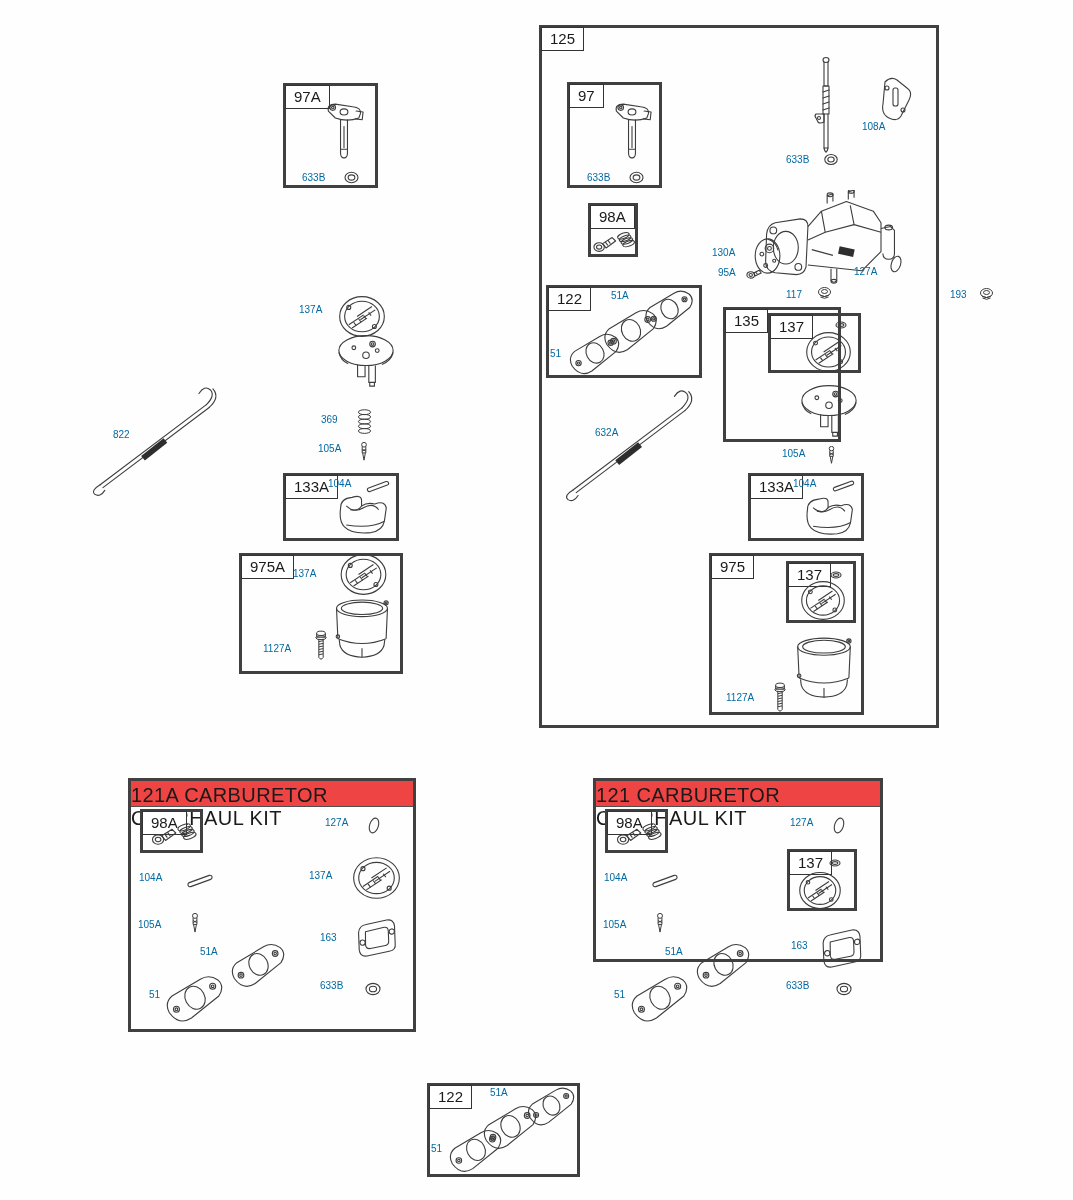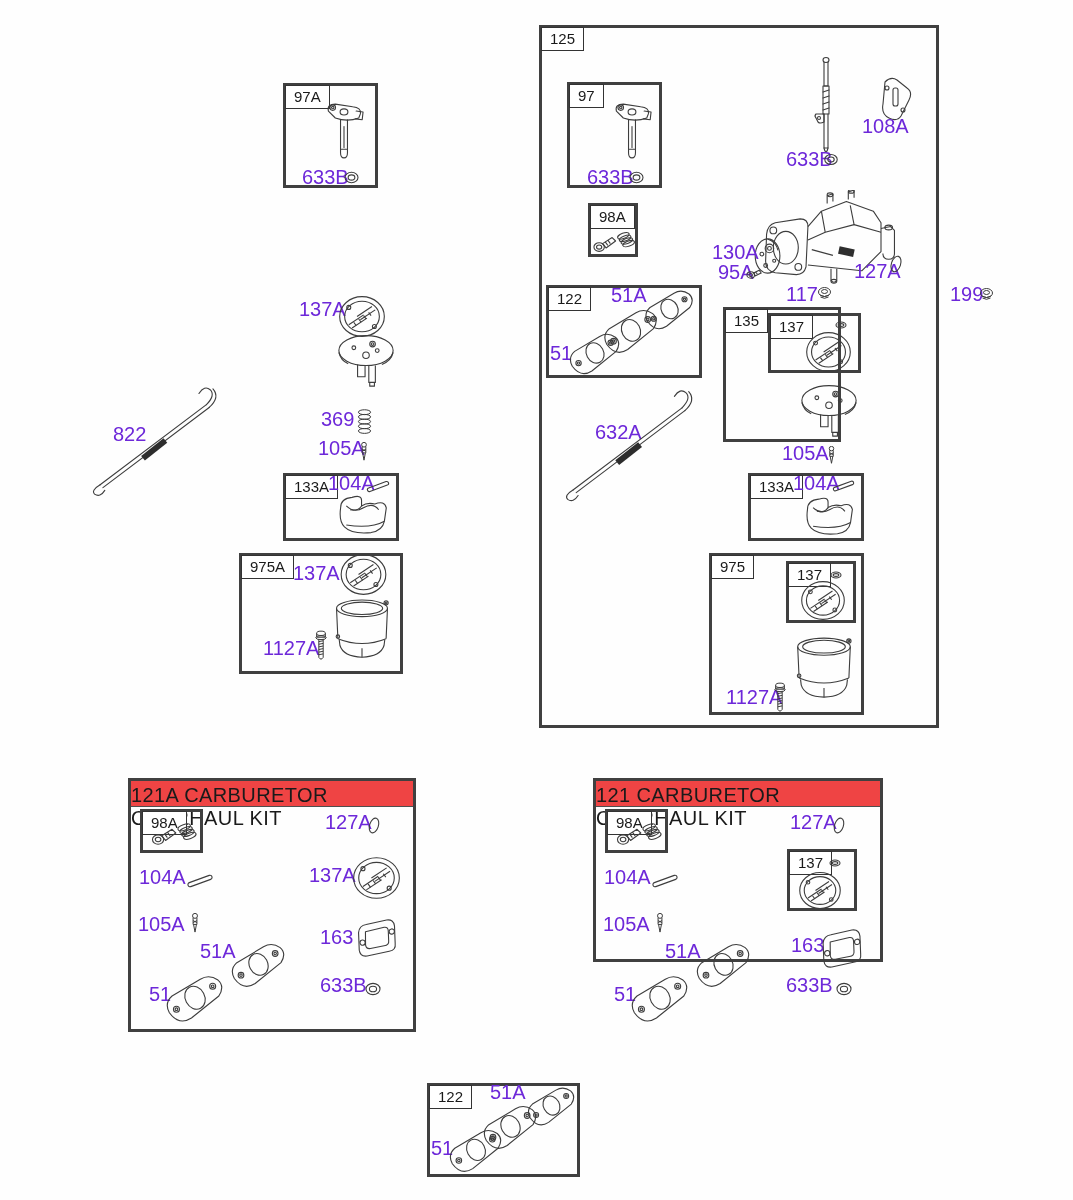--- a/index.html
+++ b/index.html
@@ -1,21 +1,21 @@
 <!DOCTYPE html>
 <html><head>
 <meta charset="utf-8">
 <style>
   html,body{margin:0;padding:0;background:#ffffff;}
   #page{position:relative;width:1073px;height:1200px;background:#fefefe;
         font-family:"Liberation Sans",sans-serif;color:#1a1a1a;overflow:hidden;}
   .pbox{position:absolute;border:3px solid #404040;background:transparent;box-sizing:border-box;}
   .tag{position:absolute;top:-1px;left:-1px;border:1px solid #333;background:#fff;
        padding:1px 8px 2px 8px;font-size:15px;line-height:19px;white-space:nowrap;}
-  .lbl{position:absolute;font-size:20px;line-height:17px;white-space:nowrap;color:#6d28d9;}
+  .lbl{position:absolute;font-size:10px;line-height:17px;white-space:nowrap;color:#0369a1;}
   .kit-title{position:absolute;left:0;top:0;right:0;height:22px;border-bottom:1px solid #4f4f4f;
        text-align:left;font-size:20px;letter-spacing:.4px;padding-top:3px;background:#ef4444;}
   svg.part{position:absolute;overflow:visible;}
   svg *{vector-effect:non-scaling-stroke;}
 </style>
 </head>
 <body>
 
 <svg width="0" height="0" style="position:absolute" aria-hidden="true">
 <defs>
@@ -302,21 +302,21 @@
     </svg>
   <span class="lbl" style="left:854px;top:263px">127A</span>
   <svg class="part" style="left:889px;top:254px;width:14px;height:20px">
       <use href="#s-oring"></use>
     </svg>
   <span class="lbl" style="left:786px;top:286px">117</span>
   <svg class="part" style="left:817px;top:287px;width:15px;height:13px">
       <use href="#s-plug"></use>
     </svg>
 
-  <span class="lbl" style="left:950px;top:286px">199</span>
+  <span class="lbl" style="left:950px;top:286px">193</span>
   <svg class="part" style="left:979px;top:288px;width:15px;height:13px">
       <use href="#s-plug"></use>
     </svg>
 
   <div class="pbox" style="left:546px;top:285px;width:156px;height:93px">
     <div class="tag">122</div>
   </div>
   <span class="lbl" style="left:611px;top:287px">51A</span>
   <span class="lbl" style="left:550px;top:345px">51</span>
   <svg class="part" style="left:641px;top:288px;width:57px;height:45px">

